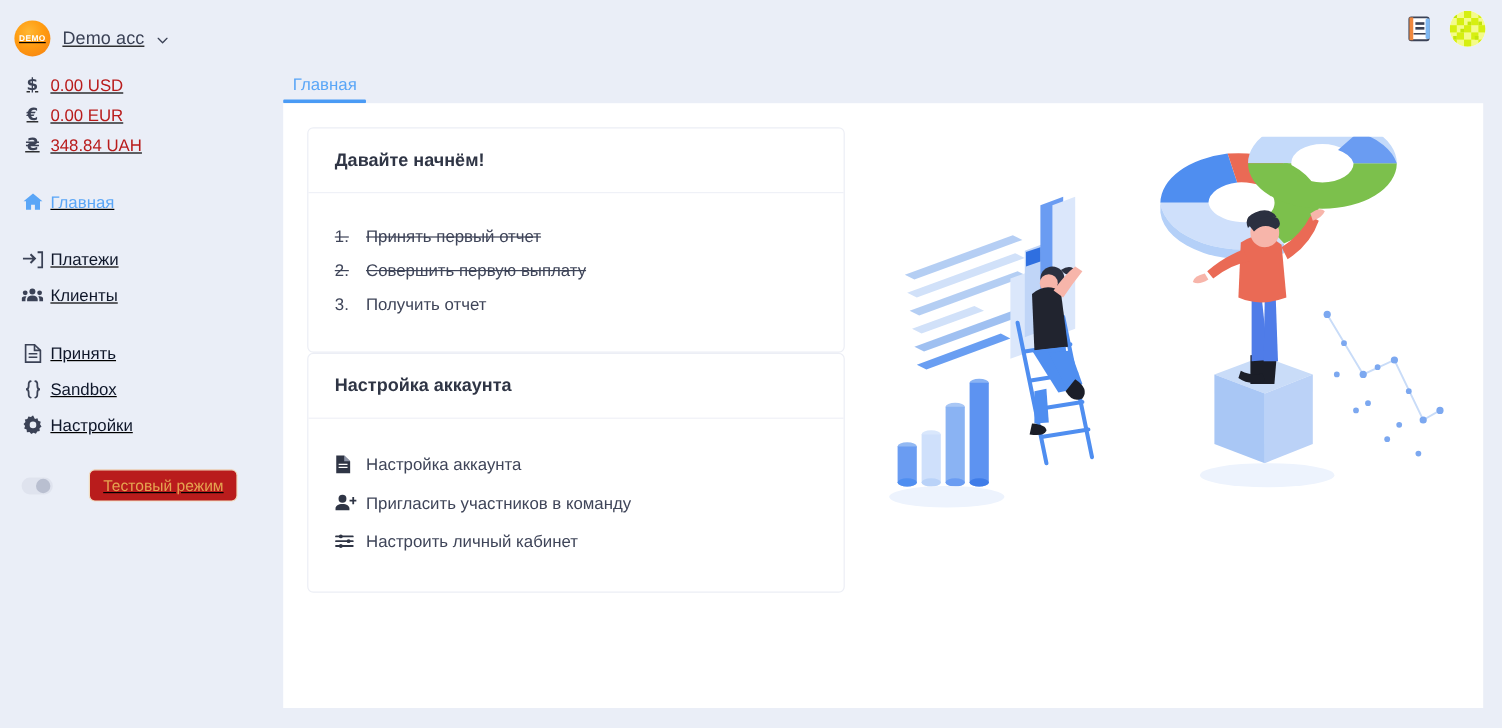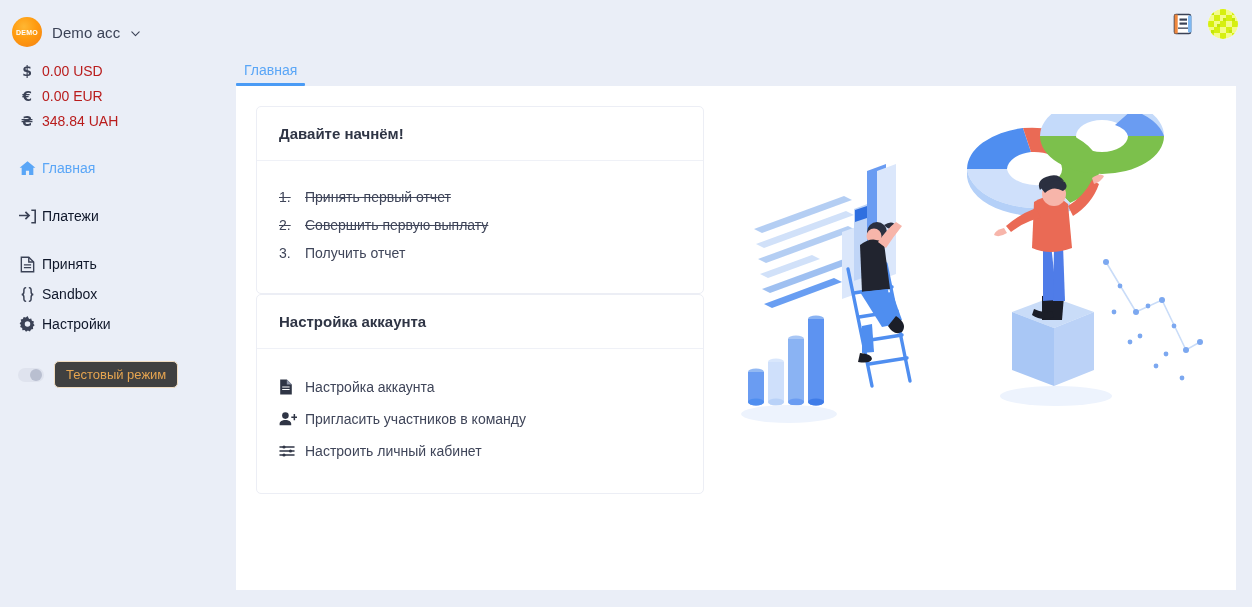--- a/index.html
+++ b/index.html
@@ -12,20 +12,21 @@
     overflow: hidden;
   }
   .app { position: relative; width: 1252px; height: 607px; display: flex; }
 
   
   .sidebar {
     width: 220px; height: 607px;
     background: #eaeef7;
     flex: 0 0 220px;
     position: relative;
+    text-decoration: underline;
   }
   .acct-row {
     display: flex; align-items: center;
     gap: 10px;
     padding: 14px 0 0 12px;
     height: 50px;
   }
   .demo-badge {
     width: 30px; height: 30px; flex: 0 0 30px;
     border-radius: 50%;
@@ -115,26 +116,27 @@
     background: #dfe3ee; position: relative; flex: 0 0 26px;
     cursor: pointer;
   }
   .toggle::after {
     content: ""; position: absolute;
     width: 12px; height: 12px; border-radius: 50%;
     background: #b9bfd0; top: 1px; left: 12px;
   }
   .testmode-chip {
     border: 1px solid #f0dcc0;
-    background: #404040;
+    background: #b91c1c;
     color: #e5a450;
     font-size: 13px;
     border-radius: 5px;
     padding: 5px 11px;
     cursor: pointer;
+    margin-left: 20px;
   }
 
   
   .right { flex: 1 1 auto; position: relative; }
 
   .topbar {
     height: 48px; display: flex; align-items: center;
     justify-content: flex-end; padding-right: 14px; gap: 14px;
   }
   .topicon { cursor: pointer; display: flex; align-items: center; }
@@ -243,20 +245,33 @@
 
       <div class="nav-group">
         <div class="nav-item">
           <span class="nav-icon">
             <svg width="17" height="17" viewBox="0 0 16 16" fill="currentColor">
               <path d="M6.6 3.1 5.5 4.2l2.1 2.1H0v1.5h7.6L5.5 9.9l1.1 1.1 4-4z"></path>
               <path d="M11.6 1.3v1.5h2.9v10.4h-2.9v1.5h4.4V1.3z"></path>
             </svg>
           </span>
           <span class="nav-label">Платежи</span>
+        </div>
+        <div class="nav-item">
+          <span class="nav-icon">
+            <svg width="18" height="18" viewBox="0 0 18 16" fill="currentColor">
+              <circle cx="9" cy="5" r="2.5"></circle>
+              <circle cx="3" cy="6" r="2"></circle>
+              <circle cx="15" cy="6" r="2"></circle>
+              <path d="M9 8.2c-2.6 0-4.4 1.3-4.4 2.9V13h8.8v-1.9c0-1.6-1.8-2.9-4.4-2.9z"></path>
+              <path d="M3 8.8c-1.8 0-3 .9-3 2V13h3.2v-1.9c0-.8.3-1.5.9-2.1A4 4 0 0 0 3 8.8z"></path>
+              <path d="M15 8.8c-.4 0-.8 0-1.1.2.6.6.9 1.3.9 2.1V13H18v-2.2c0-1.1-1.2-2-3-2z"></path>
+            </svg>
+          </span>
+          <span class="nav-label">Клиенты</span>
         </div>
       </div>
 
       <div class="nav-group">
         <div class="nav-item">
           <span class="nav-icon">
             <svg width="15" height="17" viewBox="0 0 14 16" fill="none" stroke="currentColor" stroke-width="1.3">
               <path d="M1.2 1.2h7L12.8 5.6v9.2H1.2z" fill="none"></path>
               <path d="M8.2 1.2v4.4h4.6"></path>
               <path d="M3.6 8.3h6.8M3.6 11h6.8" stroke-width="1.1"></path>

